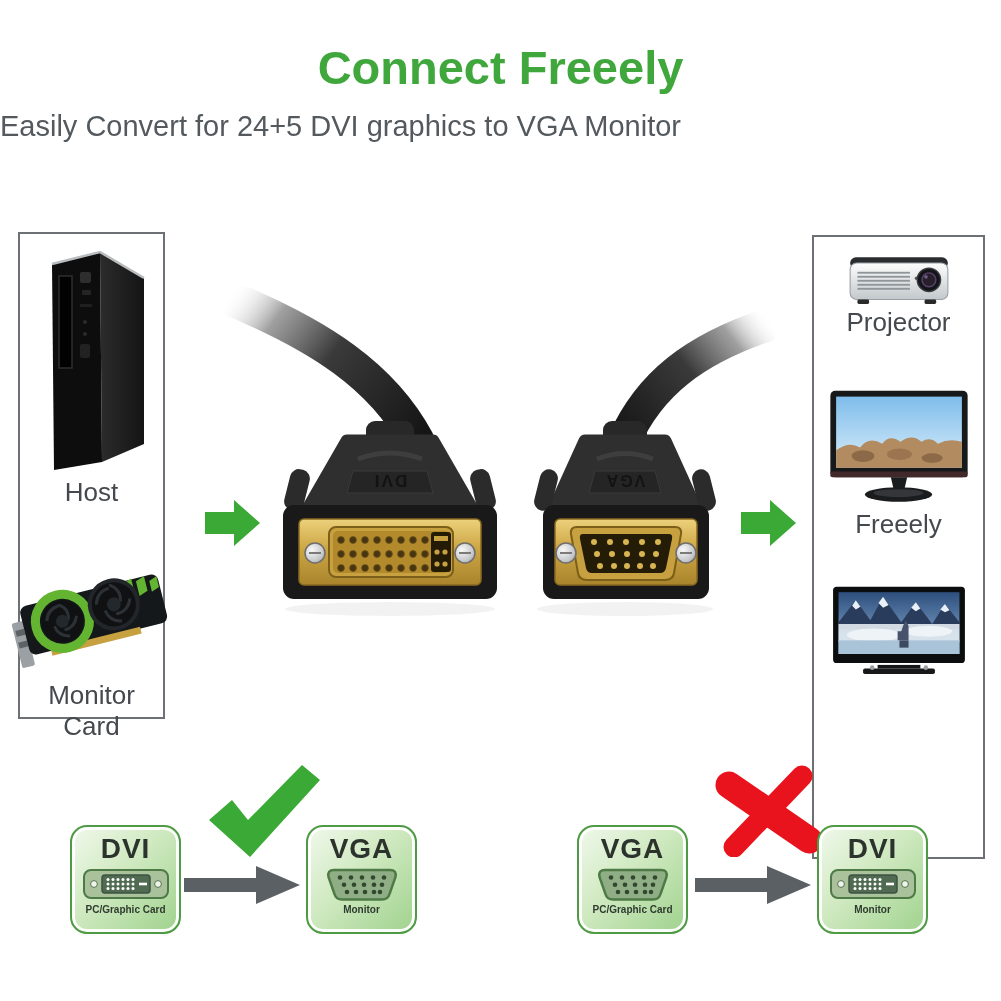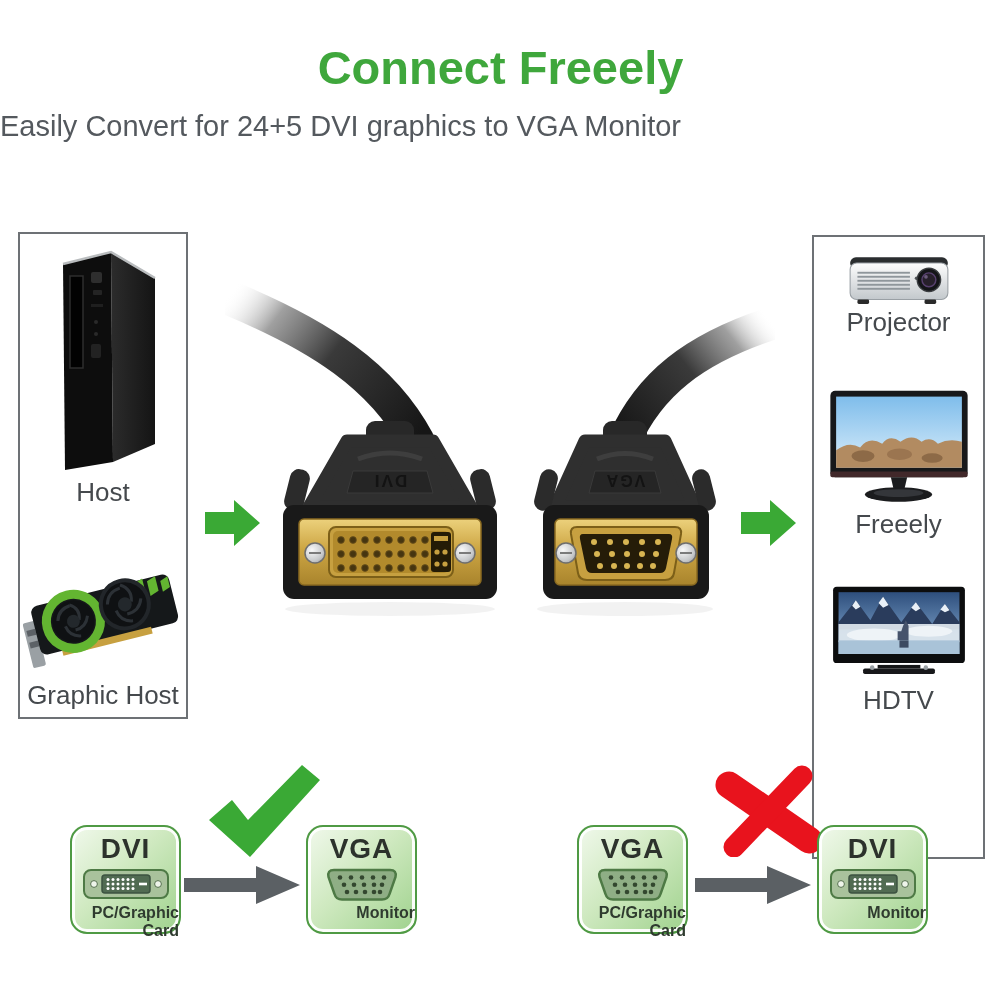--- a/index.html
+++ b/index.html
@@ -12,21 +12,21 @@
     position:absolute; top:40px; left:0; width:100%; text-align:center;
     font-size:47px; font-weight:bold; color:#3fa73c; letter-spacing:0px;
   }
   .subtitle {
     position:absolute; top:110px; left:0; width:100%; text-align:left;
     font-size:29px; color:#54595e;
   }
   .panel {
     position:absolute; border:2px solid #6d7175; background:#fff;
   }
-  .panel-left  { left:18px;  top:232px; width:170px; height:487px; }
+  .panel-left  { left:18px;  top:232px; width:147px; height:487px; }
   .panel-right { left:812px; top:235px; width:173px; height:624px; }
   .device { position:absolute; left:50%; transform:translateX(-50%); }
   .device-label {
     position:absolute; left:0; width:100%; text-align:center;
     font-size:26px; color:#45494d;
   }
   .flow-green { position:absolute; }
   .cable-photo { position:absolute; left:225px; top:235px; }
   .compat-group { position:absolute; width:358px; height:175px; }
   .compat-correct { left:68px;  top:765px; }
@@ -36,21 +36,21 @@
     border:2.5px solid #4f9a44; border-radius:17px;
     background:linear-gradient(135deg,#f1f9ec 0%, #cfe9c0 45%, #9fd28d 100%);
     box-shadow:inset 0 0 0 3px rgba(255,255,255,0.95);
     text-align:center;
   }
   .conn-box .conn-type {
     margin-top:7px; font-size:28px; font-weight:bold; color:#2c322c;
     line-height:1.05; letter-spacing:1px;
   }
   .conn-box .conn-sub {
-    font-size:16px; font-weight:bold; color:#2f3b2f; margin-top:1px;text-align:right;
+    font-size:10px; font-weight:bold; color:#2f3b2f; margin-top:1px;
   }
   .conn-icon { display:block; margin:2px auto 0 auto; }
   .verdict { position:absolute; top:0; }
   .flow-gray { position:absolute; top:98px; }
 </style>
 </head>
 <body>
 
 <div class="page">
 
@@ -100,21 +100,21 @@
         <circle cx="106" cy="58" r="24" fill="#0f1113" stroke="#22262a" stroke-width="4"></circle>
         <g stroke="#2c3136" stroke-width="3" fill="none">
           <path d="M106,38 q11,7 7,19"></path>
             <path d="M123,56 q-4,12 -17,12"></path>
           <path d="M110,76 q-12,-2 -14,-14"></path>
             <path d="M89,54 q3,-12 16,-13"></path>
         </g>
         <circle cx="106" cy="58" r="7" fill="#23282c"></circle>
       </g>
     </svg>
-    <div class="device-label" style="top:446px">Graphic Host</div>
+    <div class="device-label" style="top:446px">Monitor Card</div>
   </div>
 
   <svg class="flow-green" style="left:204px; top:499px" width="58" height="48" viewBox="0 0 56 48">
     <polygon points="0,13 29,13 29,1 55,24 29,47 29,35 0,35" fill="#3aa935"></polygon>
   </svg>
 
   <svg class="cable-photo" width="550" height="390" viewBox="0 0 550 390">
     <defs>
       <linearGradient id="fadeL" gradientUnits="userSpaceOnUse" x1="2" y1="62" x2="190" y2="205">
         <stop offset="0" stop-color="#ffffff" stop-opacity="0"></stop>
@@ -305,21 +305,20 @@
       <ellipse cx="50" cy="56" rx="30" ry="7" fill="#eef3f7"></ellipse>
       <ellipse cx="110" cy="52" rx="26" ry="6" fill="#eef3f7"></ellipse>
       <rect x="11" y="62" width="133" height="15" fill="#a9c3d8"></rect>
       <polygon points="82,46 85,40 88,46 88,62 76,62 76,52 80,52" fill="#46536b"></polygon>
       <rect x="78" y="62" width="10" height="8" fill="#3c4a61"></rect>
       <rect x="54" y="89" width="47" height="4" fill="#141516"></rect>
       <rect x="38" y="93" width="79" height="6" rx="2" fill="#17181a"></rect>
       <circle cx="48" cy="92" r="2.5" fill="#9aa0a4"></circle>
         <circle cx="107" cy="92" r="2.5" fill="#9aa0a4"></circle>
     </svg>
-    <div class="device-label" style="top:448px">HDTV</div>
   </div>
 
   <div class="compat-group compat-correct">
     <div class="conn-box" style="left:2px">
       <div class="conn-type">DVI</div>
       <svg class="conn-icon" width="88" height="38" viewBox="0 0 88 38">
         <rect x="2" y="5" width="84" height="28" rx="7" fill="#a9c29c" stroke="#4e7a45" stroke-width="2"></rect>
         <circle cx="12" cy="19" r="3.4" fill="#eef4ea" stroke="#55704e" stroke-width="1"></circle>
         <circle cx="76" cy="19" r="3.4" fill="#eef4ea" stroke="#55704e" stroke-width="1"></circle>
         <rect x="20" y="10" width="48" height="18" rx="3" fill="#516b52" stroke="#3c5340" stroke-width="1.5"></rect>

